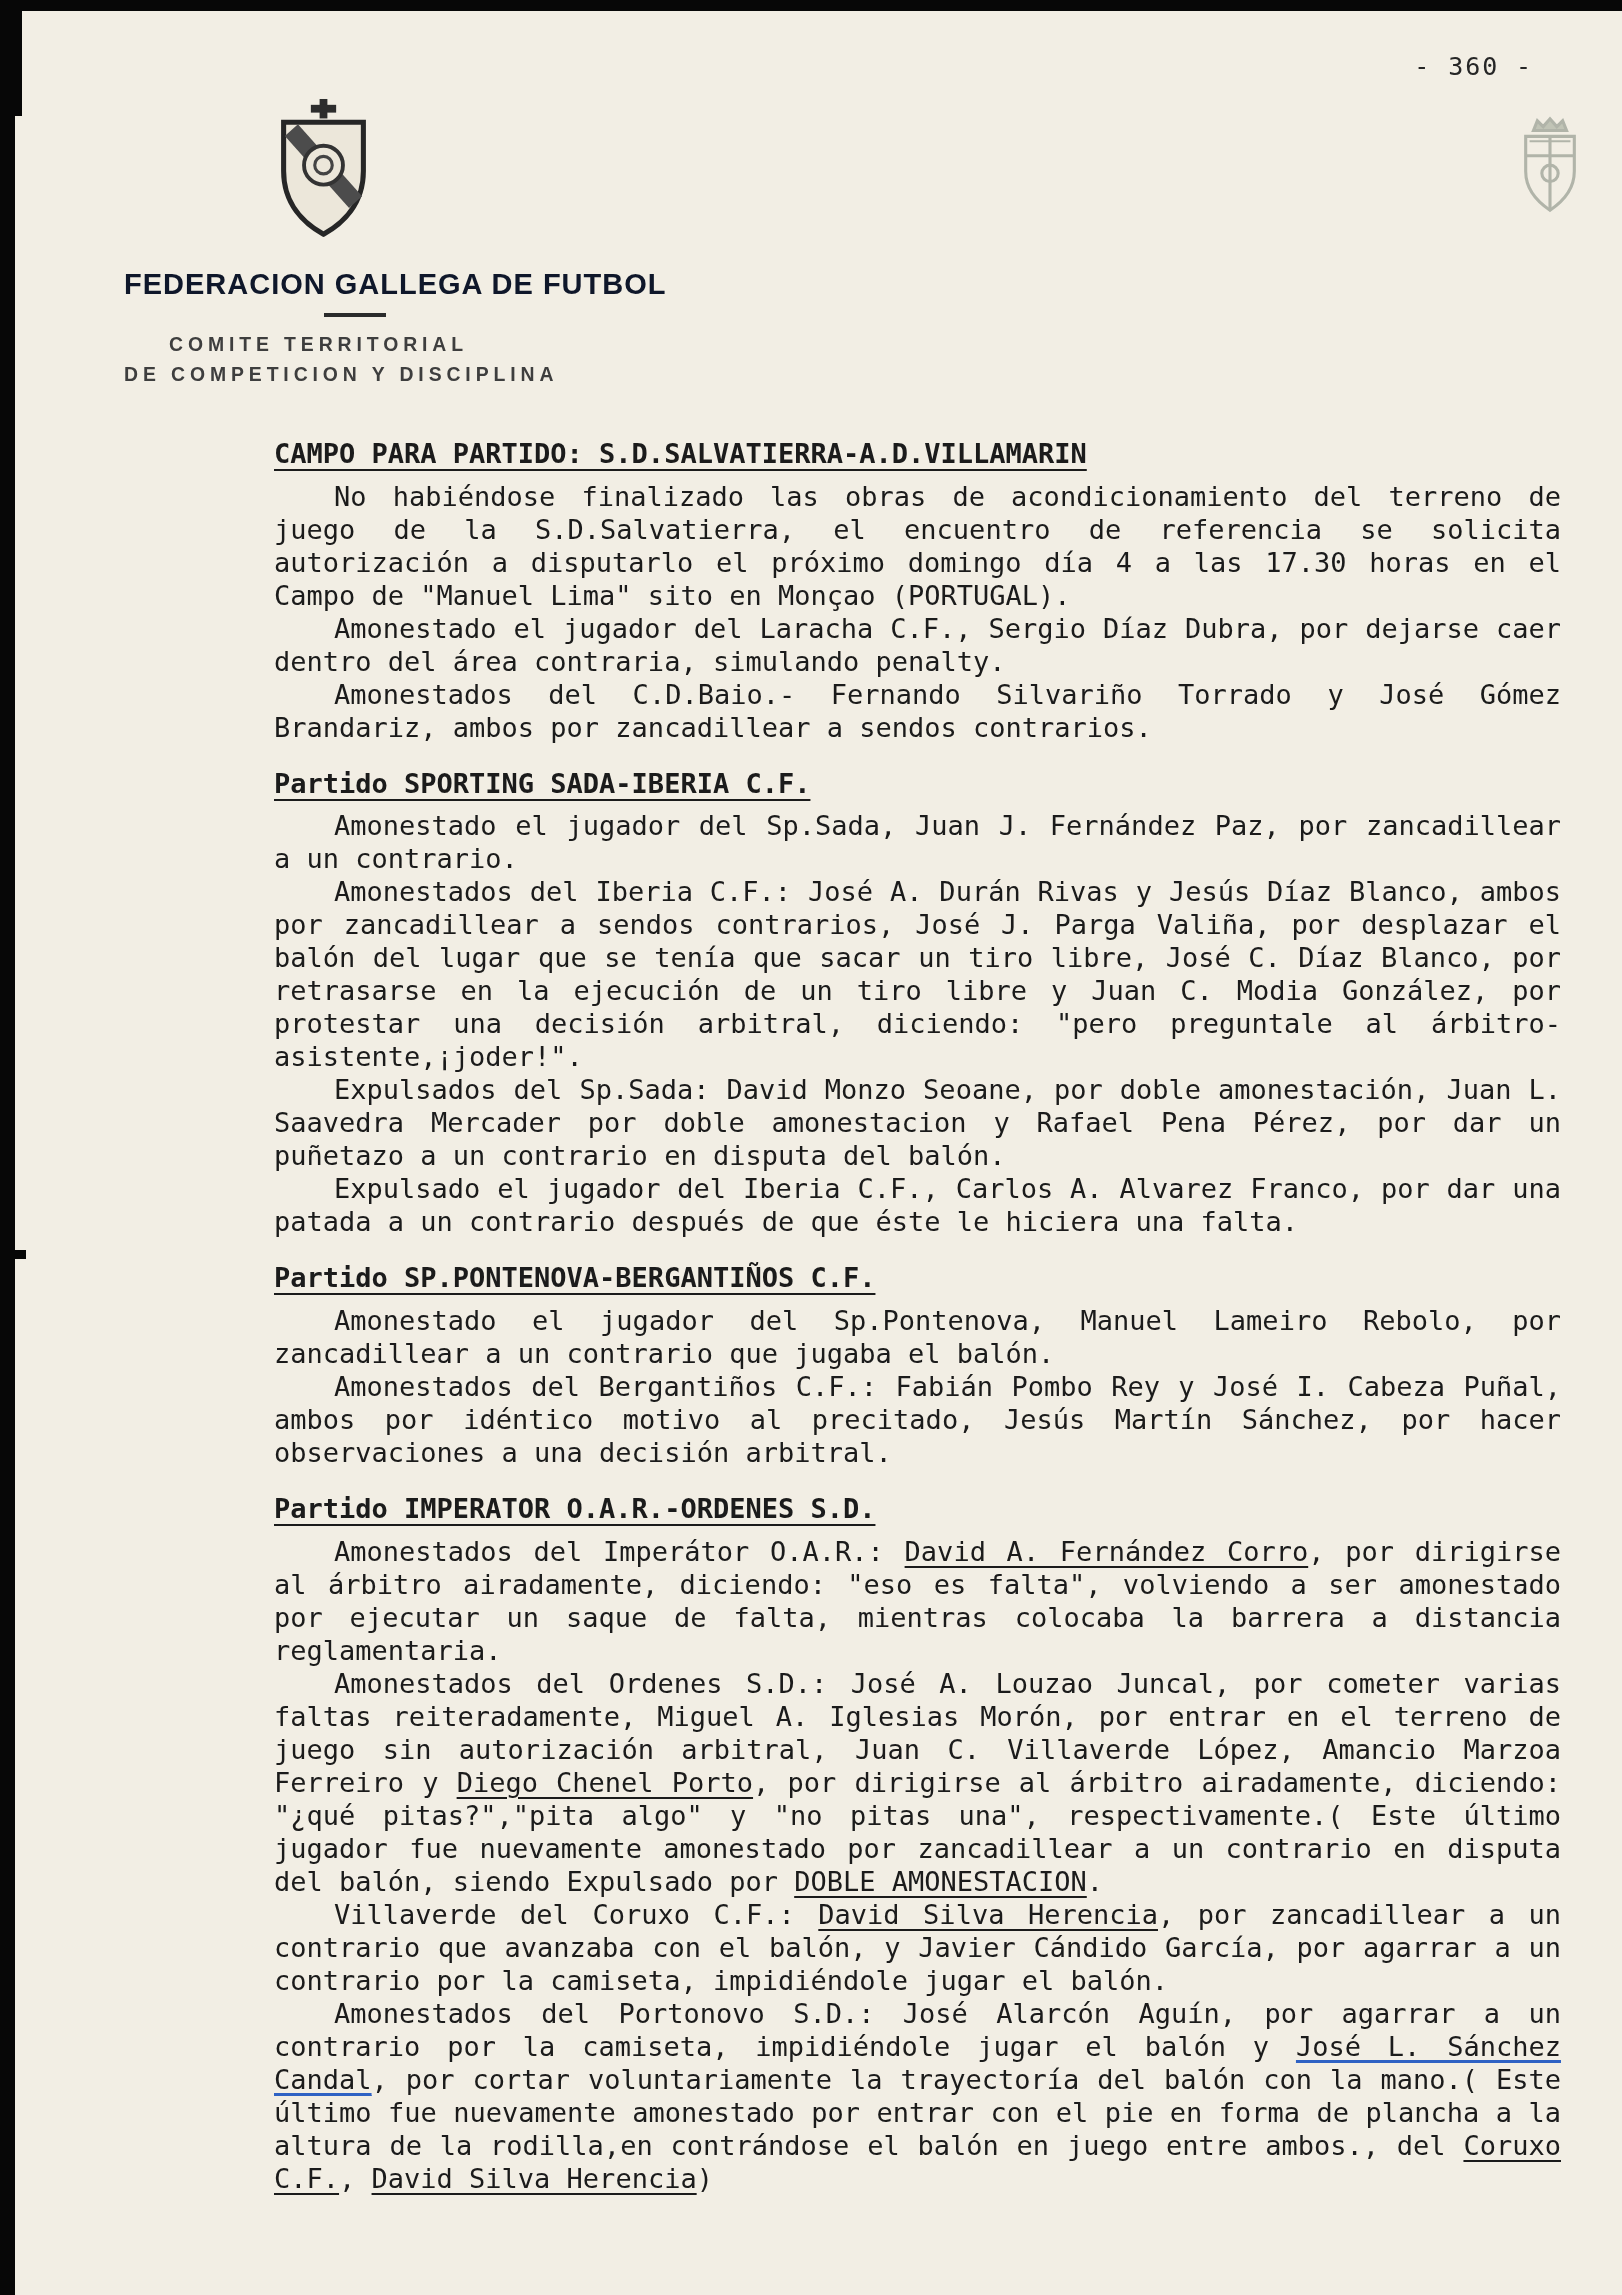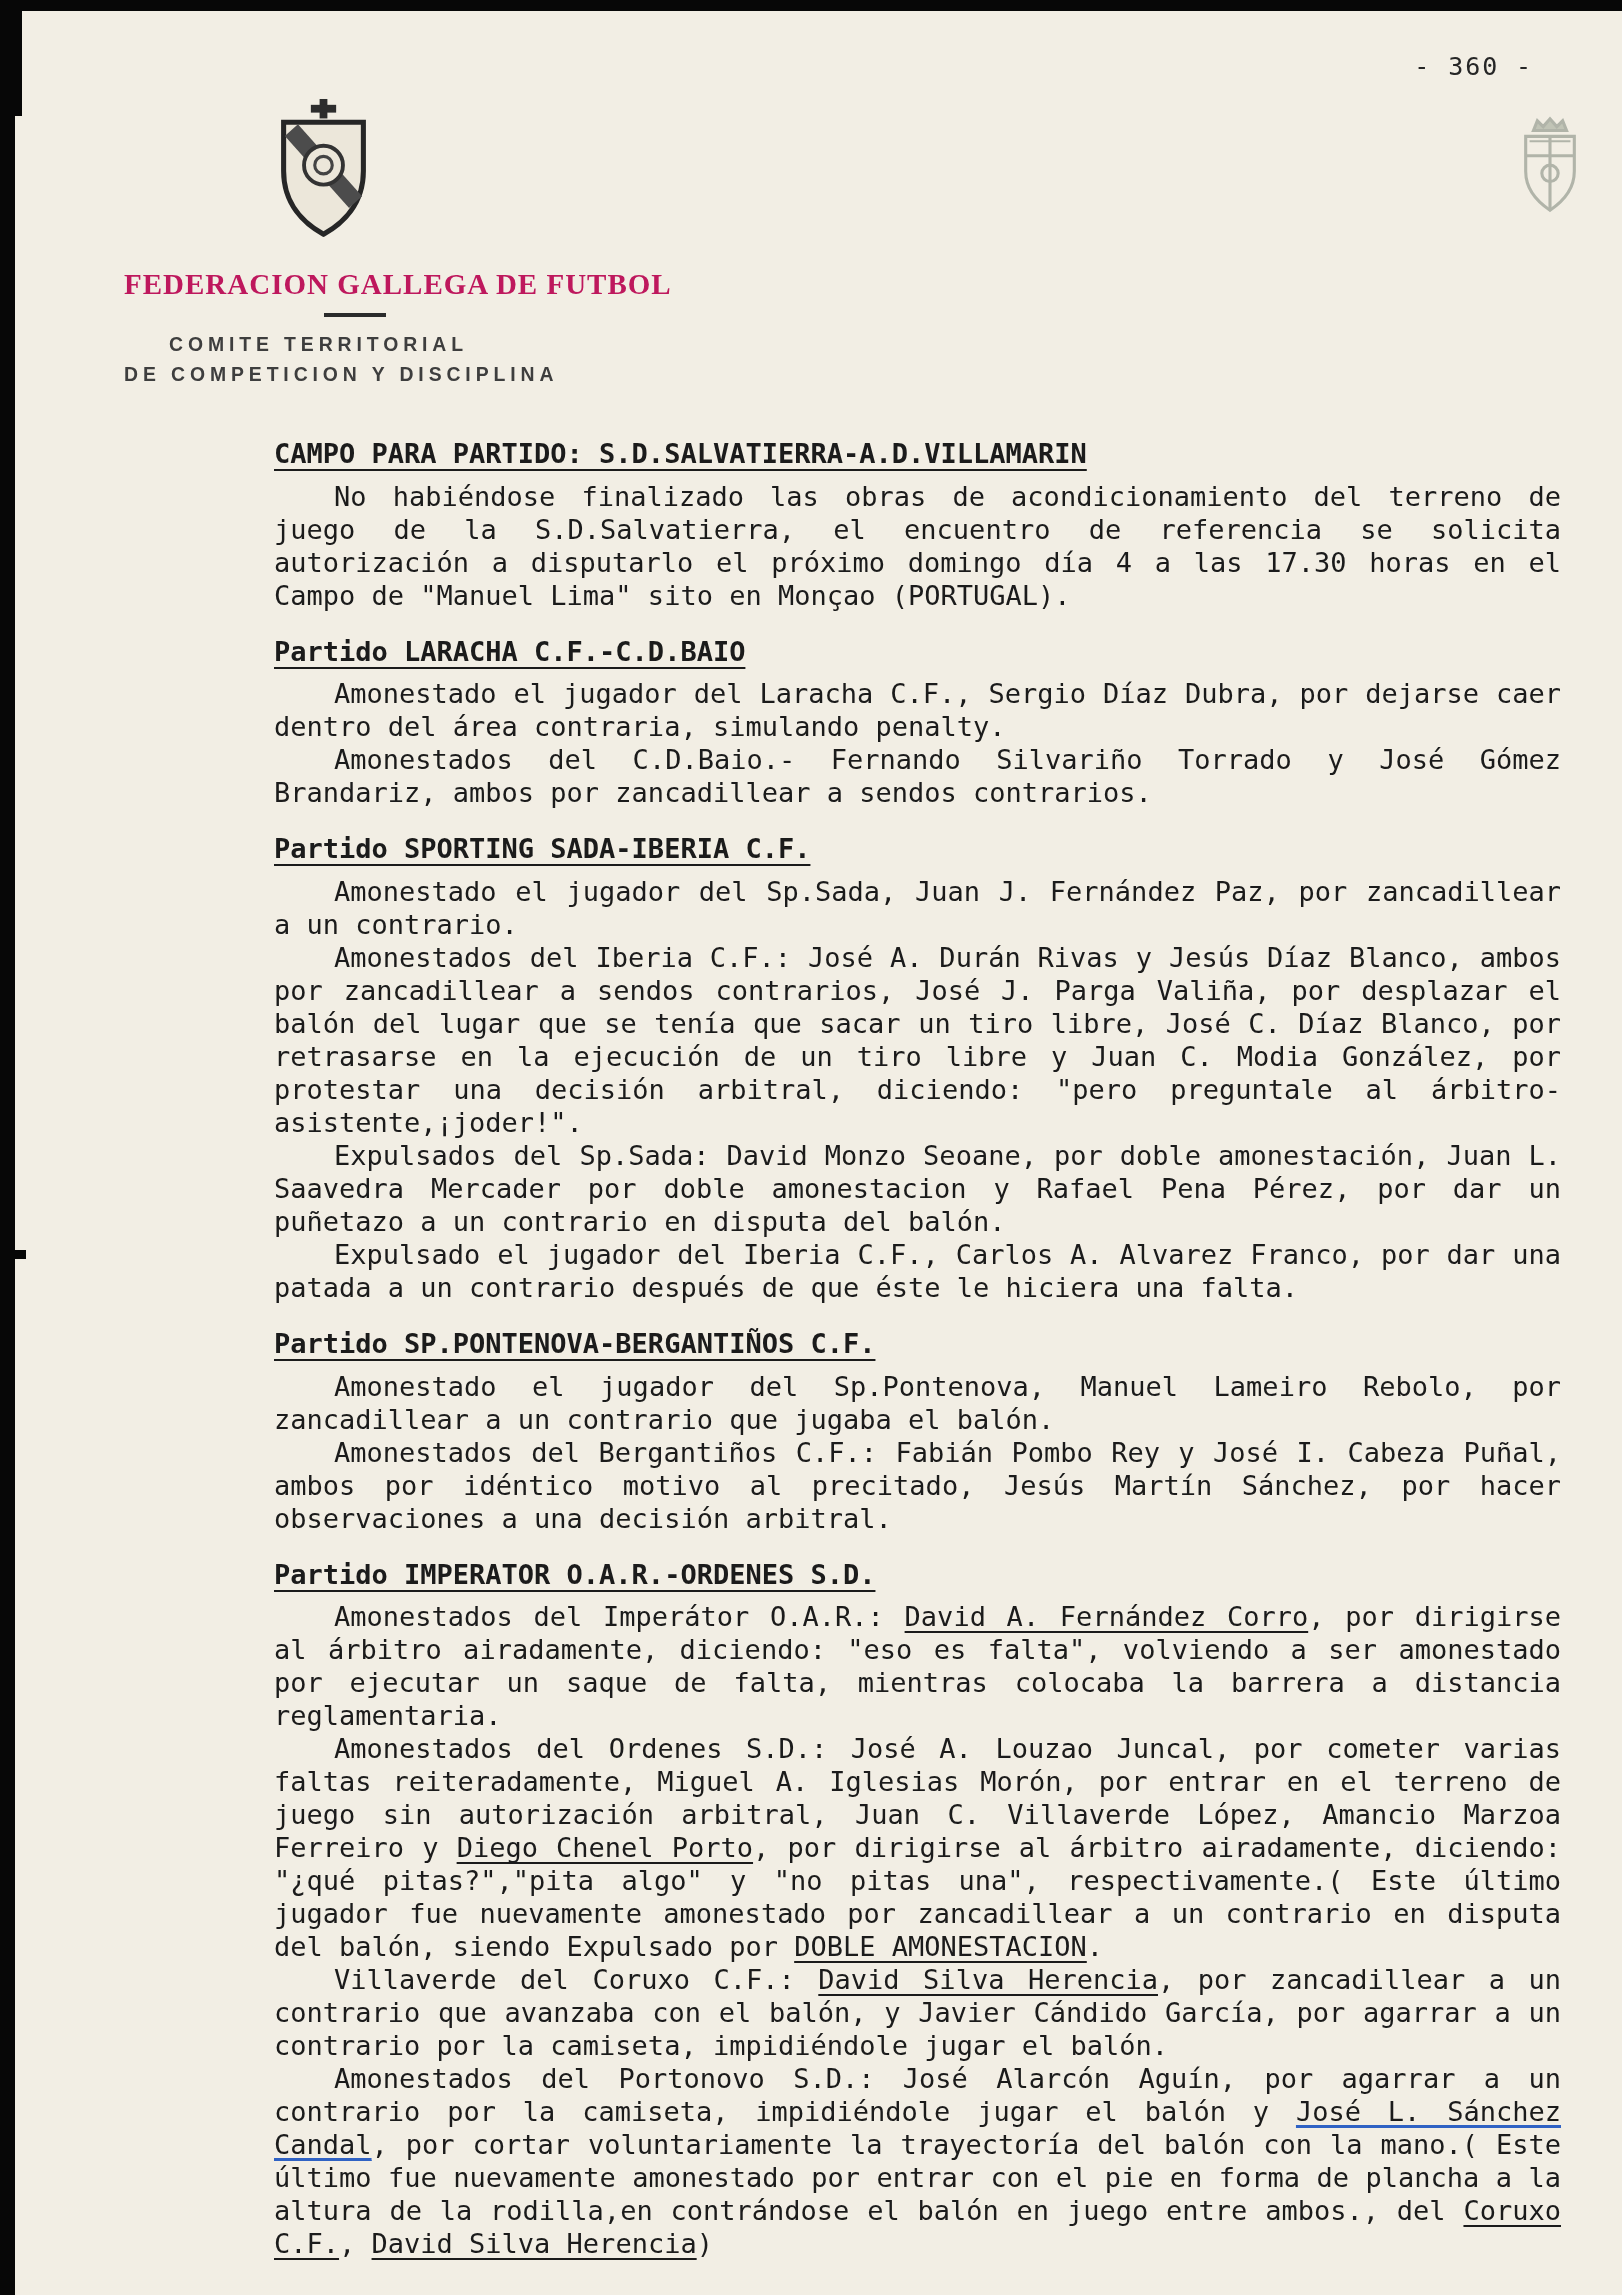--- a/index.html
+++ b/index.html
@@ -14,21 +14,21 @@
   .edge-left { position:absolute; top:0; left:0; width:14.6px; height:100%; background:#070707; }
   .edge-left::after { content:""; position:absolute; left:13.6px; top:1250px; width:12.6px; height:8.7px; background:#070707; }
   .edge-left::before { content:""; position:absolute; left:13.6px; top:0; width:8.7px; height:116px; background:#070707; }
 
   .page-number { position:absolute; top:52px; right:89px; font-size:25px; letter-spacing:1.9px; color:#262626; }
 
   .crest-left { position:absolute; left:270px; top:97px; }
   .crest-right { position:absolute; left:1510px; top:113px; opacity:.55; }
 
   .org { position:absolute; left:124px; top:268px; font-family:"Liberation Sans","DejaVu Sans",sans-serif; }
-  .org-title { font-size:29px; font-weight:700; color:#be185d; letter-spacing:1px;font-family:Liberation Serif, serif; }
+  .org-title { font-size:29px; font-weight:700; color:#0f172a; letter-spacing:1px; }
   .org-rule { width:62px; height:4.9px; background:#2b2b2b; margin:11.6px 0 15.5px 200px; }
   .org-sub { font-size:19.4px; letter-spacing:4.9px; color:#3e3e3e;font-weight:bold; }
   .org-sub1 { margin-left:45px; margin-bottom:6.8px; }
 
   .body-text {
     position:absolute; left:274px; top:437px; width:1287px;
     font-size:27px; line-height:33px; text-align:justify;
   }
   .body-text h2 {
     font-size:27px; font-weight:700;
@@ -82,21 +82,20 @@
     <div class="org-rule"></div>
     <div class="org-sub org-sub1">COMITE TERRITORIAL</div>
     <div class="org-sub">DE COMPETICION Y DISCIPLINA</div>
   </div>
 
   <div class="body-text">
 
     <h2 class="first">CAMPO PARA PARTIDO: S.D.SALVATIERRA-A.D.VILLAMARIN</h2>
     <p><span>No habiéndose finalizado las obras de acondicionamiento del terreno de juego de la S.D.Salvatierra, el encuentro de referencia se solicita autorización a disputarlo el próximo domingo día 4 a las 17.30 horas en el Campo de "Manuel Lima" sito en Monçao (PORTUGAL).</span></p>
 
-    <h2>Partido LARACHA C.F.-C.D.BAIO</h2>
     <p><span>Amonestado el jugador del Laracha C.F., Sergio Díaz Dubra, por dejarse caer dentro del área contraria, simulando penalty.</span></p>
     <p><span>Amonestados del C.D.Baio.- Fernando Silvariño Torrado y José Gómez Brandariz, ambos por zancadillear a sendos contrarios.</span></p>
 
     <h2>Partido SPORTING SADA-IBERIA C.F.</h2>
     <p><span>Amonestado el jugador del Sp.Sada, Juan J. Fernández Paz, por zancadillear a un contrario.</span></p>
     <p><span>Amonestados del Iberia C.F.: José A. Durán Rivas y Jesús Díaz Blanco, ambos por zancadillear a sendos contrarios, José J. Parga Valiña, por desplazar el balón del lugar que se tenía que sacar un tiro libre, José C. Díaz Blanco, por retrasarse en la ejecución de un tiro libre y Juan C. Modia González, por protestar una decisión arbitral, diciendo: "pero preguntale al árbitro-asistente,¡joder!".</span></p>
     <p><span>Expulsados del Sp.Sada: David Monzo Seoane, por doble amonestación, Juan L. Saavedra Mercader por doble amonestacion y Rafael Pena Pérez, por dar un puñetazo a un contrario en disputa del balón.</span></p>
     <p><span>Expulsado el jugador del Iberia C.F., Carlos A. Alvarez Franco, por dar una patada a un contrario después de que éste le hiciera una falta.</span></p>
 
     <h2>Partido SP.PONTENOVA-BERGANTIÑOS C.F.</h2>

